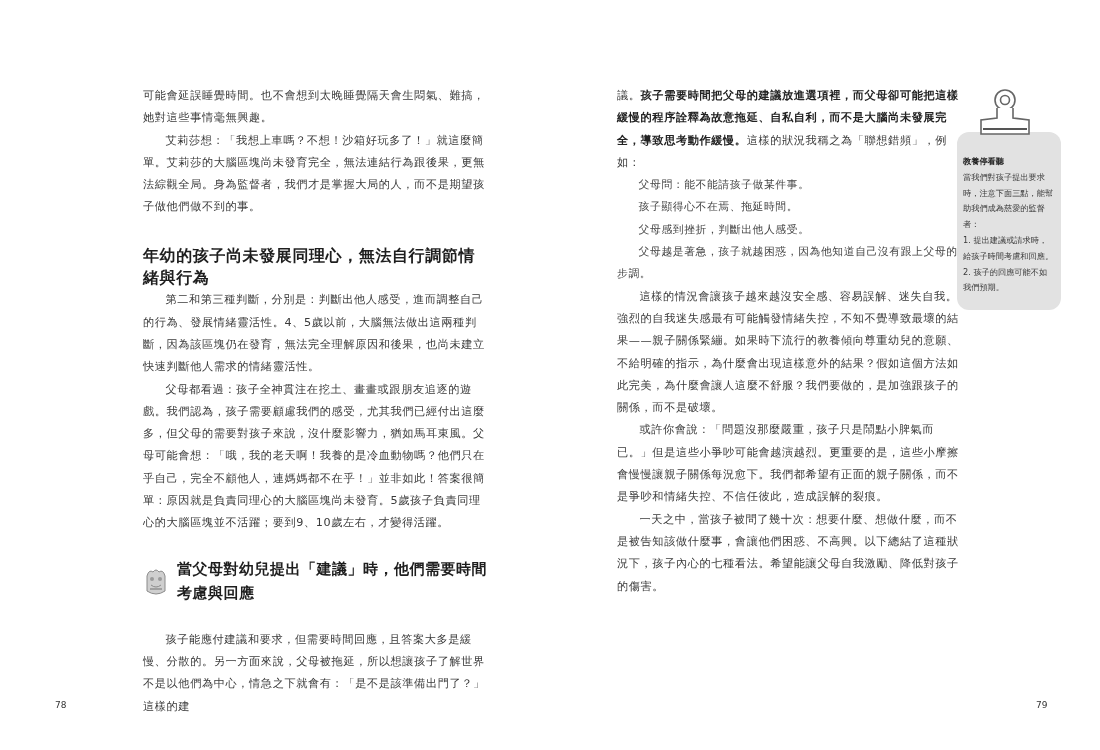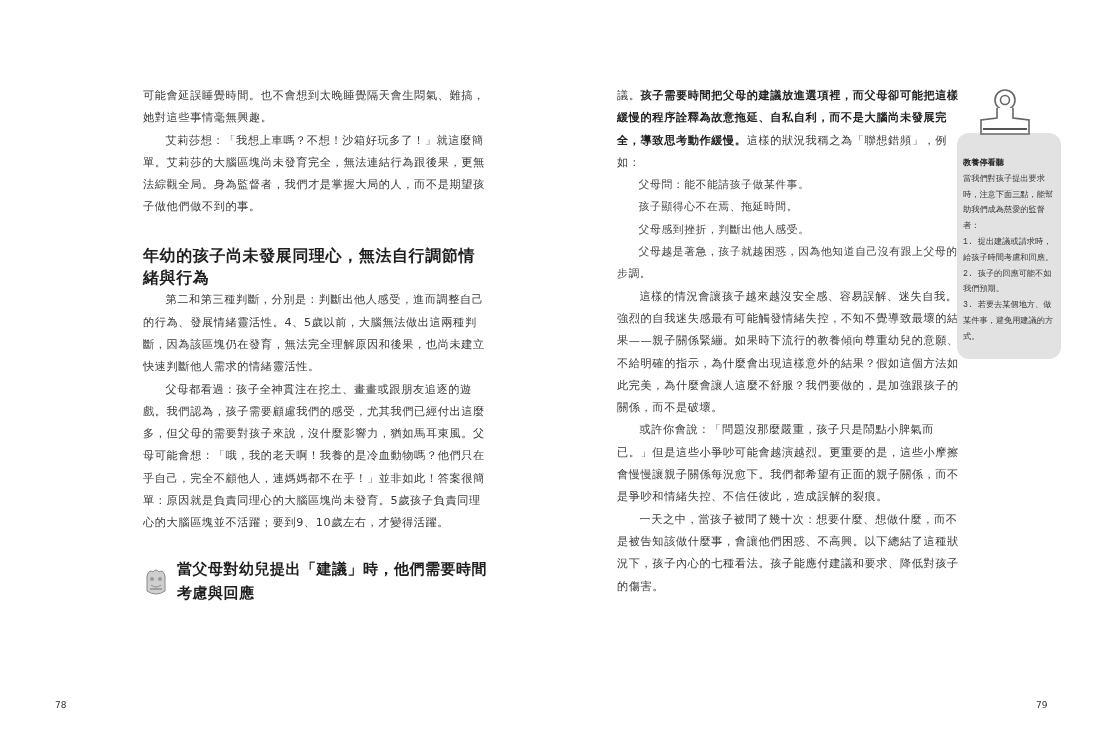--- a/index.html
+++ b/index.html
@@ -15,21 +15,21 @@
   .indent { text-indent:2em; }
   .bold { font-weight:bold; color:#222; }
   .dialog { font-family:"DejaVu Serif","Liberation Serif",serif; color:#444; font-size:10.8px; }
   .subhead { font-weight:bold; font-size:16px; color:#1e1e1e; margin-top:14px; margin-bottom:0; }
   .section-head { display:flex; align-items:center; margin-top:22px; margin-bottom:24px; }
   .section-head .icon { width:26px; height:30px; flex:0 0 26px; margin-right:8px; margin-top:2px; }
   .section-head .title { font-weight:bold; font-size:15px; line-height:24px; color:#1e1e1e; letter-spacing:0.5px; }
   .gap { height:12px; }
   .page-num { position:absolute; top:700px; font-size:9px; color:#333; }
   .pn-left { left:55px;text-align:center; }
-  .sidebar { position:absolute; left:957px; top:88px; width:104px;font-family:Liberation Mono, monospace; }
+  .sidebar { position:absolute; left:957px; top:88px; width:104px; }
   .clip { width:60px; height:50px; margin-left:18px; position:relative; z-index:2; }
   .sidebar-box { background:#e2e2e2; border-radius:12px; margin-top:-10px; padding:22px 6px 14px 6px; font-size:8.2px; line-height:15.8px; color:#3a3a3a; }
   .sidebar-title { font-weight:bold; color:#222; }
 </style>
 </head>
 <body>
 
 <div class="page page-left">
   <div class="col">
     <p>可能會延誤睡覺時間。也不會想到太晚睡覺隔天會生悶氣、難搞，她對這些事情毫無興趣。</p>
@@ -41,45 +41,45 @@
     <div class="section-head">
       <svg class="icon" viewBox="0 0 26 30">
         <path d="M4 9 Q6 2 10 5 Q13 1 16 5 Q20 2 22 9 L22 24 Q13 30 4 24 Z" fill="#cfcfcf" stroke="#8a8a8a" stroke-width="1"></path>
         <circle cx="9" cy="12" r="2" fill="#9a9a9a"></circle>
           <circle cx="17" cy="12" r="2" fill="#9a9a9a"></circle>
         <path d="M8 18 Q13 22 18 18" stroke="#8a8a8a" fill="none"></path>
         <rect x="7" y="21" width="12" height="2" fill="#a0a0a0"></rect>
       </svg>
       <span class="title">當父母對幼兒提出「建議」時，他們需要時間考慮與回應</span>
     </div>
+    <p class="indent">孩子能應付建議和要求，但需要時間回應，且答案大多是緩慢、分散的。另一方面來說，父母被拖延，所以想讓孩子了解世界不是以他們為中心，情急之下就會有：「是不是該準備出門了？」這樣的建</p>
   </div>
   <div class="page-num pn-left">78</div>
 </div>
 
 <div class="page page-right">
   <div class="col">
     <p><span>議。</span><span class="bold">孩子需要時間把父母的建議放進選項裡，而父母卻可能把這樣緩慢的程序詮釋為故意拖延、自私自利，而不是大腦尚未發展完全，導致思考動作緩慢。</span><span>這樣的狀況我稱之為「聯想錯頻」，例如：</span></p>
     <p class="indent dialog">父母問：能不能請孩子做某件事。</p>
     <p class="indent dialog">孩子顯得心不在焉、拖延時間。</p>
     <p class="indent dialog">父母感到挫折，判斷出他人感受。</p>
     <p class="indent dialog">父母越是著急，孩子就越困惑，因為他知道自己沒有跟上父母的步調。</p>
     <p class="indent">這樣的情況會讓孩子越來越沒安全感、容易誤解、迷失自我。強烈的自我迷失感最有可能觸發情緒失控，不知不覺導致最壞的結果——親子關係緊繃。如果時下流行的教養傾向尊重幼兒的意願、不給明確的指示，為什麼會出現這樣意外的結果？假如這個方法如此完美，為什麼會讓人這麼不舒服？我們要做的，是加強跟孩子的關係，而不是破壞。</p>
     <p class="indent">或許你會說：「問題沒那麼嚴重，孩子只是鬧點小脾氣而已。」但是這些小爭吵可能會越演越烈。更重要的是，這些小摩擦會慢慢讓親子關係每況愈下。我們都希望有正面的親子關係，而不是爭吵和情緒失控、不信任彼此，造成誤解的裂痕。</p>
-    <p class="indent">一天之中，當孩子被問了幾十次：想要什麼、想做什麼，而不是被告知該做什麼事，會讓他們困惑、不高興。以下總結了這種狀況下，孩子內心的七種看法。孩子能應付建議和要求、降低對孩子的傷害。</p>
+    <p class="indent">一天之中，當孩子被問了幾十次：想要什麼、想做什麼，而不是被告知該做什麼事，會讓他們困惑、不高興。以下總結了這種狀況下，孩子內心的七種看法。希望能讓父母自我激勵、降低對孩子的傷害。</p>
   </div>
   <div class="page-num" style="left:486px;">79</div>
 </div>
 
 <div class="sidebar">
   <svg class="clip" viewBox="0 0 60 50">
     <circle cx="30" cy="12" r="10" fill="#fff" stroke="#666" stroke-width="1.6"></circle>
     <circle cx="30" cy="12" r="4.5" fill="#fff" stroke="#666" stroke-width="1.6"></circle>
     <path d="M22 20 L22 30 L6 32 L6 46 L54 46 L54 32 L38 30 L38 20" fill="#fff" stroke="#666" stroke-width="1.6"></path>
     <line x1="8" y1="41" x2="52" y2="41" stroke="#555" stroke-width="2"></line>
   </svg>
   <div class="sidebar-box">
     <div class="sidebar-title">教養停看聽</div>
     <div>當我們對孩子提出要求時，注意下面三點，能幫助我們成為慈愛的監督者：</div>
     <div>1. 提出建議或請求時，給孩子時間考慮和回應。</div>
     <div>2. 孩子的回應可能不如我們預期。</div>
-    <div>3. 若要去某個地方、做某件事，避免用建議的方式。</div>
   </div>
 </div>
 
 </body></html>

